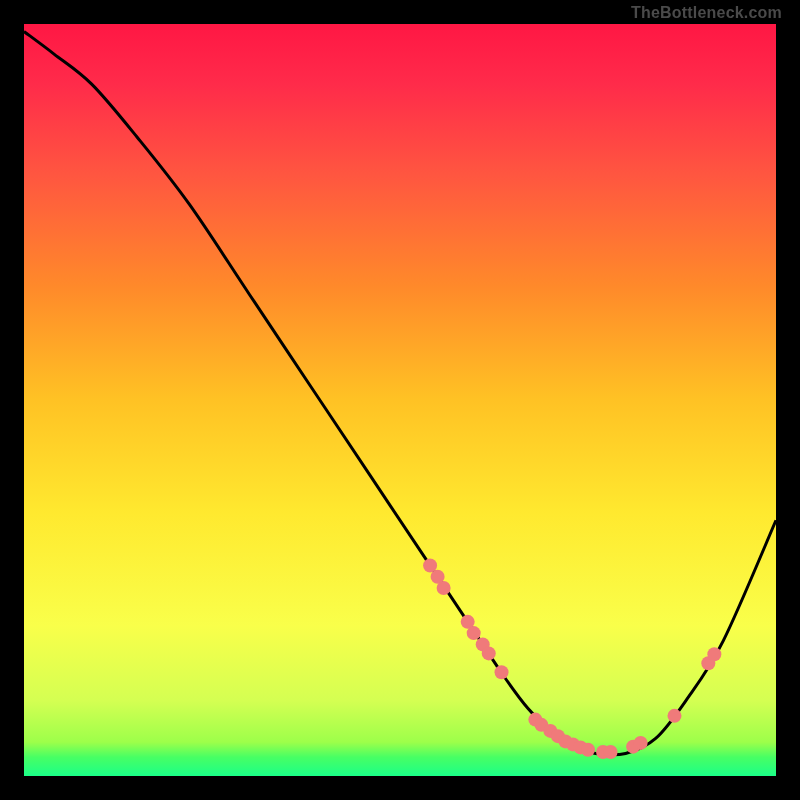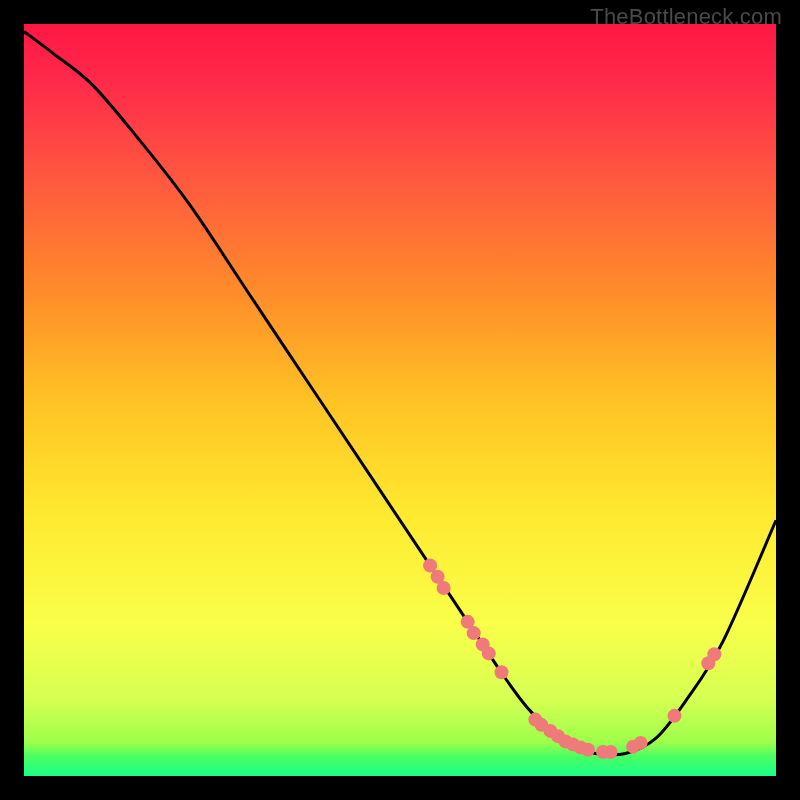--- a/index.html
+++ b/index.html
@@ -18,22 +18,22 @@
     top: 24px;
     width: 752px;
     height: 752px;
     background: #000;
   }
   .watermark {
     position: absolute;
     top: 4px;
     right: 18px;
     color: #4a4a4a;
-    font-size: 22px;
-    font-weight: 400;
+    font-size: 16px;
+    font-weight: 700;
     letter-spacing: 0.2px;
   }
   svg { display: block; }
 </style>
 </head>
 <body>
 
 <div class="watermark">TheBottleneck.com</div>
 
 <div class="frame">

